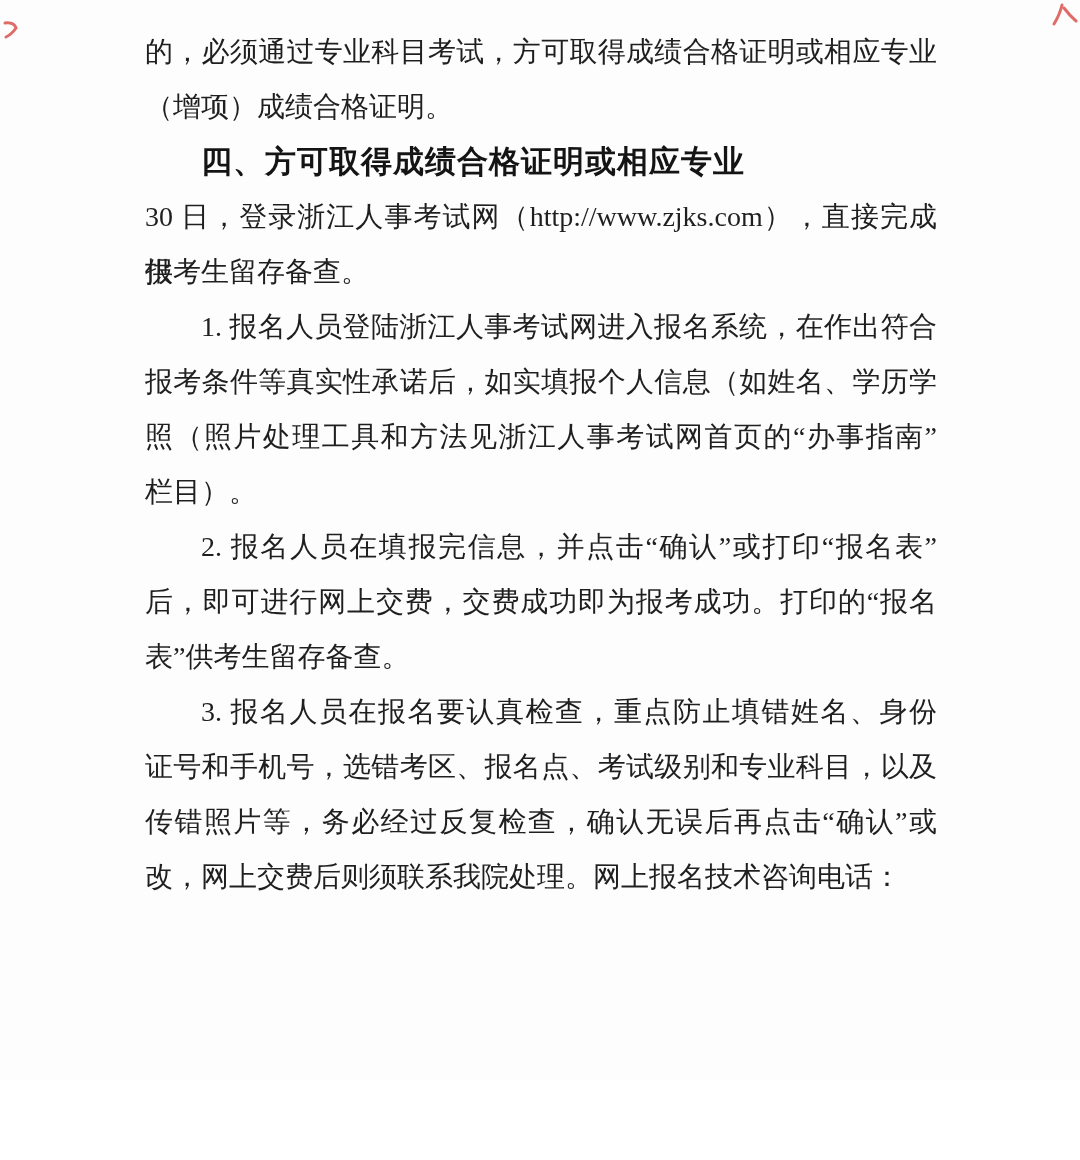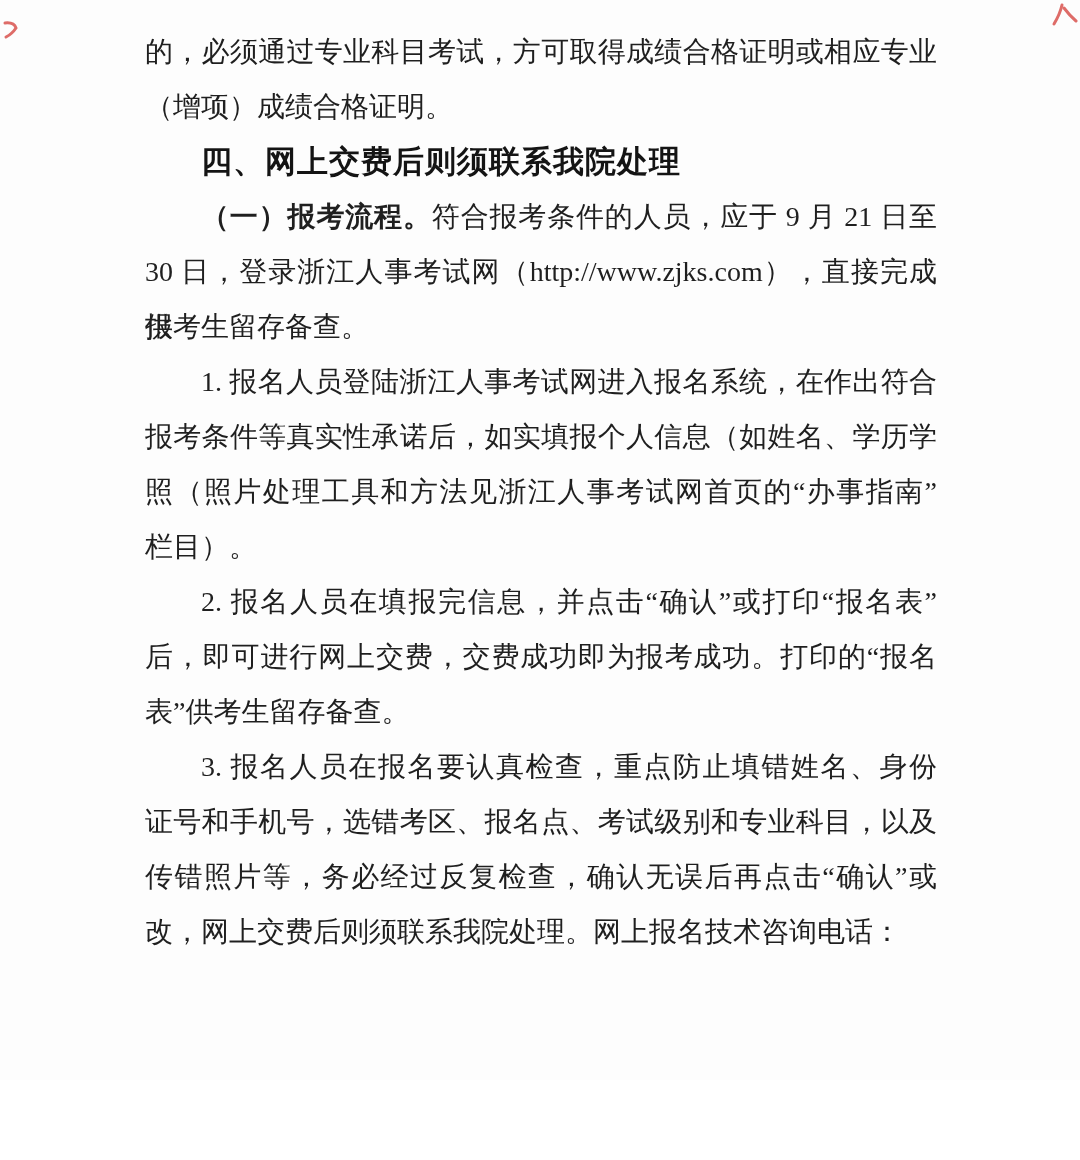--- a/index.html
+++ b/index.html
@@ -70,22 +70,21 @@
   .mark-br { left: 1046px; top: 1114px;}
 </style>
 </head>
 <body>
 
 <div class="page">
 
   <div class="textblock">
       <div class="line align-justify"><span class="seg-normal">的，必须通过专业科目考试，方可取得成绩合格证明或相应专业</span></div>
       <div class="line align-left"><span class="seg-normal">（增项）成绩合格证明。</span></div>
-      <div class="line align-left indent"><span class="seg-heading">四、网上交费后则须联系我院处理</span></div>
-      <div class="line align-justify indent"><span class="seg-bold">（一）报考流程。</span><span class="seg-normal">符合报考条件的人员，应于 9 月 21 日至</span></div>
+      <div class="line align-left indent"><span class="seg-heading">四、方可取得成绩合格证明或相应专业</span></div>
       <div class="line align-justify"><span class="seg-normal">30 日，登录浙江人事考试网（http://www.zjks.com），直接完成报</span></div>
       <div class="line align-left"><span class="seg-normal">供考生留存备查。</span></div>
       <div class="line align-justify indent"><span class="seg-normal">1. 报名人员登陆浙江人事考试网进入报名系统，在作出符合</span></div>
       <div class="line align-justify"><span class="seg-normal">报考条件等真实性承诺后，如实填报个人信息（如姓名、学历学</span></div>
       <div class="line align-justify"><span class="seg-normal">照（照片处理工具和方法见浙江人事考试网首页的“办事指南”</span></div>
       <div class="line align-left"><span class="seg-normal">栏目）。</span></div>
       <div class="line align-justify indent"><span class="seg-normal">2. 报名人员在填报完信息，并点击“确认”或打印“报名表”</span></div>
       <div class="line align-justify"><span class="seg-normal">后，即可进行网上交费，交费成功即为报考成功。打印的“报名</span></div>
       <div class="line align-left"><span class="seg-normal">表”供考生留存备查。</span></div>
       <div class="line align-justify indent"><span class="seg-normal">3. 报名人员在报名要认真检查，重点防止填错姓名、身份</span></div>

